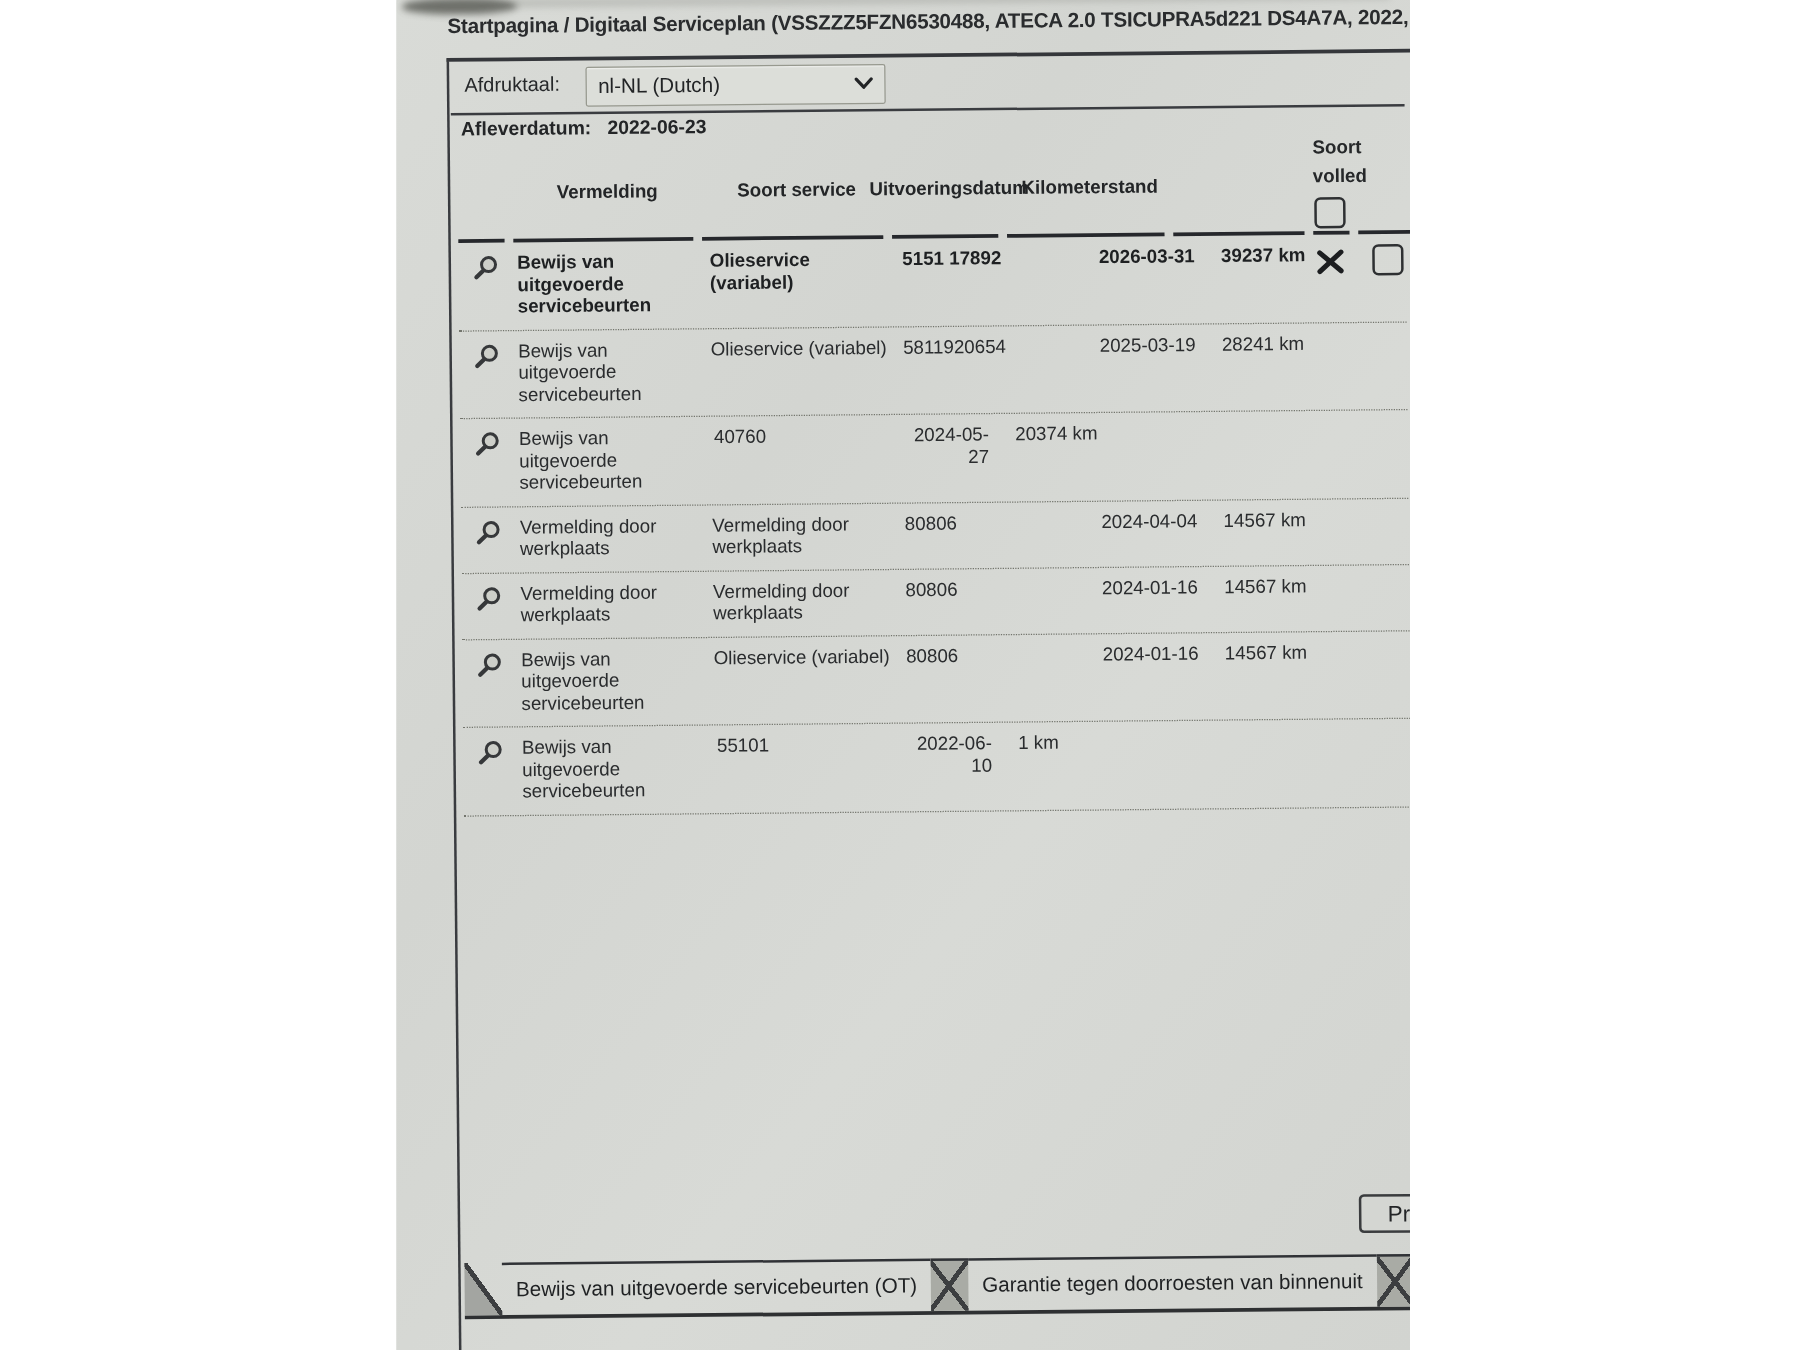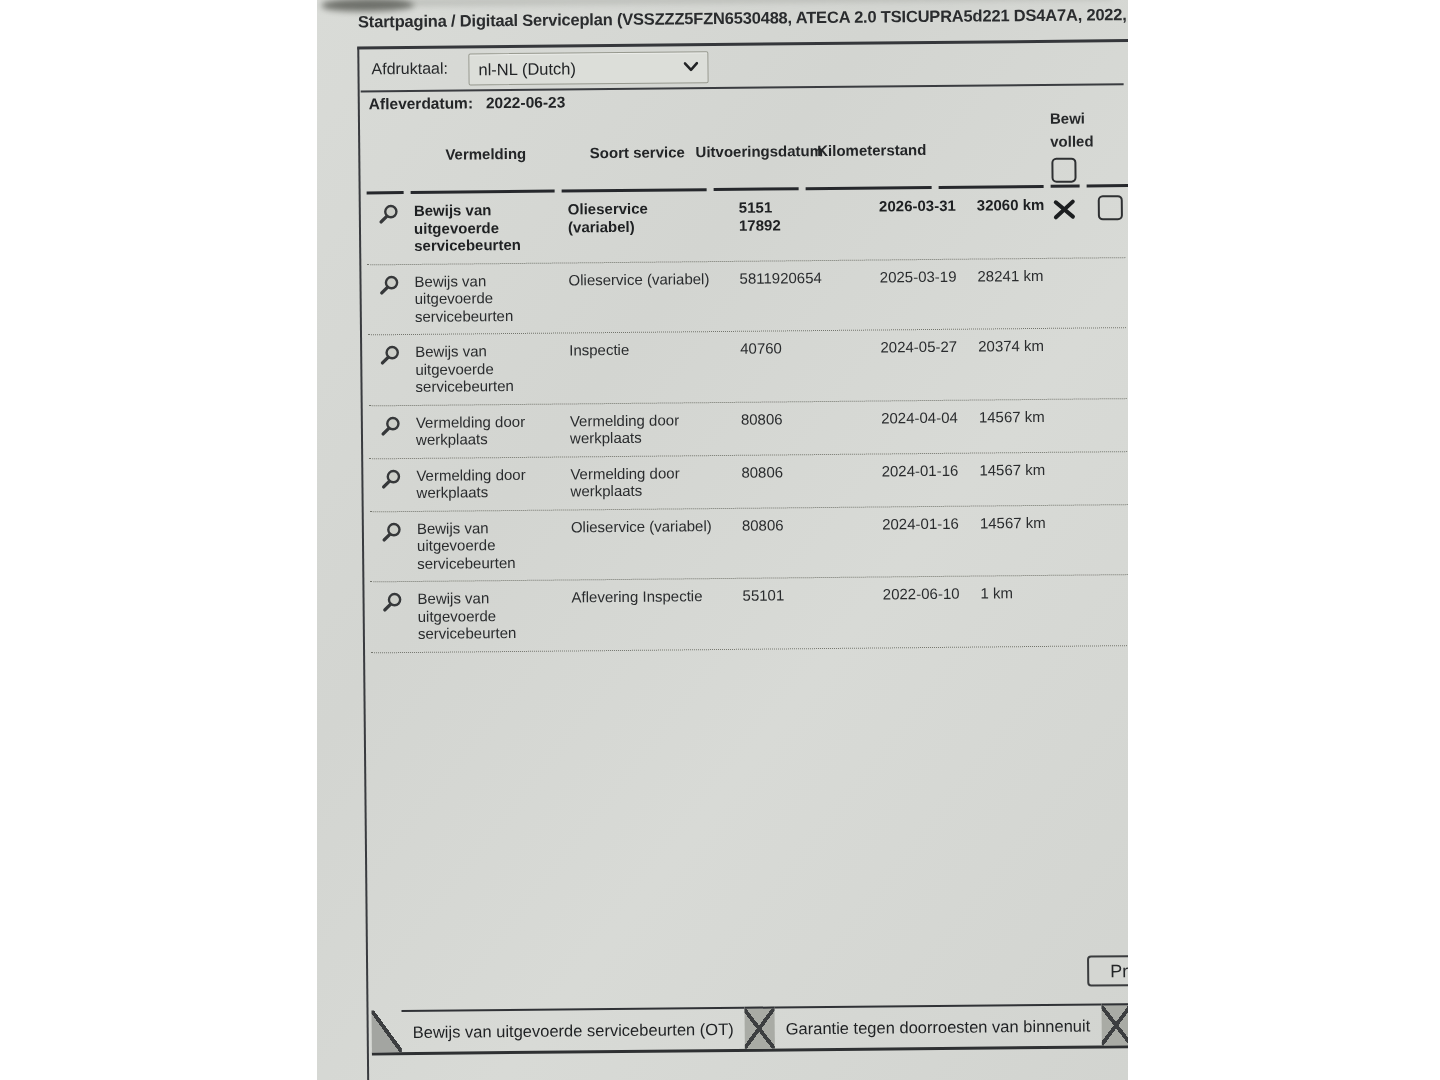--- a/index.html
+++ b/index.html
@@ -53,21 +53,21 @@
   .tbody{position:absolute;left:53px;top:191px;width:758px;}
   .trow{
     display:grid;grid-template-columns:44px 151px 152px 92px 166px 79px 39px 54px;
     border-bottom:1.5px dotted #73756d;padding:8px 0 9px 0;
     font-size:15px;line-height:17.5px;color:#2a2c2e;
   }
   .trow.bold{font-weight:700;color:#1e2022;}
   .c-icon{padding-left:10px;padding-top:1px;}
   .c-verm{padding-left:3px;padding-right:14px;}
   .c-soort{padding-left:6px;padding-right:4px;}
-  .c-bedrijf{padding-left:8px;margin-left:17px;}
+  .c-bedrijf{padding-left:8px;}
   .c-datum{text-align:right;padding-right:16px;}
   .c-km{padding-left:5px;white-space:nowrap;}
   .c-del{padding-top:0px;}
   .c-chk{padding-left:8px;}
 
   .checkbox{display:inline-block;width:21px;height:21px;border:2.5px solid #2e3032;border-radius:5px;background:transparent;}
   .hdr-checkbox{margin-top:5px;margin-left:1px;}
 
   .print-btn{
     position:absolute;left:766px;top:959px;width:110px;height:31px;
@@ -123,21 +123,21 @@
     </div>
 
     <div class="thead">
       <div class="th"></div>
       <div class="th">Vermelding</div>
       <div class="th">Soort service</div>
       <div class="th">Uitvoeringsdatum</div>
       <div class="th">Kilometerstand</div>
       <div class="th"></div>
       <div class="th-bewijs">
-        <span>Bewi</span>
+        <span>Soort</span>
         <span>volled</span>
         <span class="checkbox hdr-checkbox"></span>
       </div>
     </div>
 
     <div class="underline">
       <span class="useg" style="width:37px"></span>
         <span class="ugap" style="width:7px"></span>
       <span class="useg" style="width:144px"></span>
         <span class="ugap" style="width:7px"></span>
@@ -160,21 +160,21 @@
         <div class="c-icon"><span>
           <svg width="24" height="24" viewBox="0 0 24 24">
                 <circle cx="14" cy="8.5" r="5.6" fill="#cdcfc9" stroke="#36383a" stroke-width="2.4"></circle>
                 <line x1="9.6" y1="13.4" x2="4.2" y2="18.6" stroke="#36383a" stroke-width="3.4" stroke-linecap="round"></line>
               </svg>
         </span></div>
         <div class="c-verm">Bewijs van uitgevoerde servicebeurten</div>
         <div class="c-soort">Olieservice (variabel)</div>
         <div class="c-bedrijf">5151 17892</div>
         <div class="c-datum">2026-03-31</div>
-        <div class="c-km">32060 km</div>
+        <div class="c-km">39237 km</div>
         <div class="c-del"><span>
           <svg width="27" height="27" viewBox="0 0 27 27">
                 <line x1="5" y1="6.5" x2="22" y2="21" stroke="#1c1e20" stroke-width="4" stroke-linecap="round"></line>
                 <line x1="22" y1="6" x2="5" y2="21.5" stroke="#1c1e20" stroke-width="4" stroke-linecap="round"></line>
               </svg>
         </span></div>
         <div class="c-chk"><span class="checkbox"></span></div>
       </div>
 
       <div class="trow">
@@ -194,21 +194,20 @@
       </div>
 
       <div class="trow">
         <div class="c-icon"><span>
           <svg width="24" height="24" viewBox="0 0 24 24">
                 <circle cx="14" cy="8.5" r="5.6" fill="#cdcfc9" stroke="#36383a" stroke-width="2.4"></circle>
                 <line x1="9.6" y1="13.4" x2="4.2" y2="18.6" stroke="#36383a" stroke-width="3.4" stroke-linecap="round"></line>
               </svg>
         </span></div>
         <div class="c-verm">Bewijs van uitgevoerde servicebeurten</div>
-        <div class="c-soort">Inspectie</div>
         <div class="c-bedrijf">40760</div>
         <div class="c-datum">2024-05-27</div>
         <div class="c-km">20374 km</div>
         <div class="c-del"></div>
           <div class="c-chk"></div>
       </div>
 
       <div class="trow">
         <div class="c-icon"><span>
           <svg width="24" height="24" viewBox="0 0 24 24">
@@ -258,21 +257,20 @@
       </div>
 
       <div class="trow">
         <div class="c-icon"><span>
           <svg width="24" height="24" viewBox="0 0 24 24">
                 <circle cx="14" cy="8.5" r="5.6" fill="#cdcfc9" stroke="#36383a" stroke-width="2.4"></circle>
                 <line x1="9.6" y1="13.4" x2="4.2" y2="18.6" stroke="#36383a" stroke-width="3.4" stroke-linecap="round"></line>
               </svg>
         </span></div>
         <div class="c-verm">Bewijs van uitgevoerde servicebeurten</div>
-        <div class="c-soort">Aflevering Inspectie</div>
         <div class="c-bedrijf">55101</div>
         <div class="c-datum">2022-06-10</div>
         <div class="c-km">1 km</div>
         <div class="c-del"></div>
           <div class="c-chk"></div>
       </div>
 
     </div>
 
     <div class="print-btn">Pr</div>

